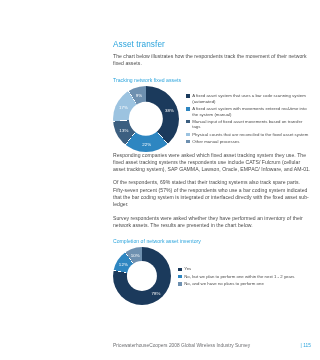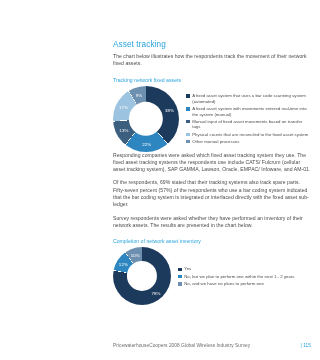--- a/index.html
+++ b/index.html
@@ -121,21 +121,21 @@
     letter-spacing: 0.03px;
   }
 </style>
 </head>
 <body>
 
 <div class="page">
 
   <div class="content">
 
-    <h1 class="section-title">Asset tracking</h1>
+    <h1 class="section-title">Asset transfer</h1>
 
     <p class="body-text">The chart below illustrates how the respondents track the movement of their network fixed assets.</p>
 
     <div class="chart-caption">Tracking network fixed assets</div>
 
     <div class="chart-block">
       <div class="donut-wrap">
         <div class="donut" id="donut1" style="width: 66px; height: 66px; background: conic-gradient(rgb(27, 58, 92) 0deg, rgb(27, 58, 92) 138.182deg, rgb(255, 255, 255) 138.182deg, rgb(255, 255, 255) 139.382deg, rgb(46, 134, 193) 138.182deg, rgb(46, 134, 193) 218.182deg, rgb(255, 255, 255) 218.182deg, rgb(255, 255, 255) 219.382deg, rgb(60, 95, 128) 218.182deg, rgb(60, 95, 128) 265.455deg, rgb(255, 255, 255) 265.455deg, rgb(255, 255, 255) 266.655deg, rgb(156, 195, 224) 265.455deg, rgb(156, 195, 224) 327.273deg, rgb(255, 255, 255) 327.273deg, rgb(255, 255, 255) 328.473deg, rgb(110, 144, 176) 327.273deg, rgb(110, 144, 176) 360deg, rgb(255, 255, 255) 360deg, rgb(255, 255, 255) 361.2deg);">
           <div class="hole" style="width: 34.32px; height: 34.32px;"></div>
         <span class="slice-label" style="left: 56.4284px; top: 24.0493px;">38%</span>

